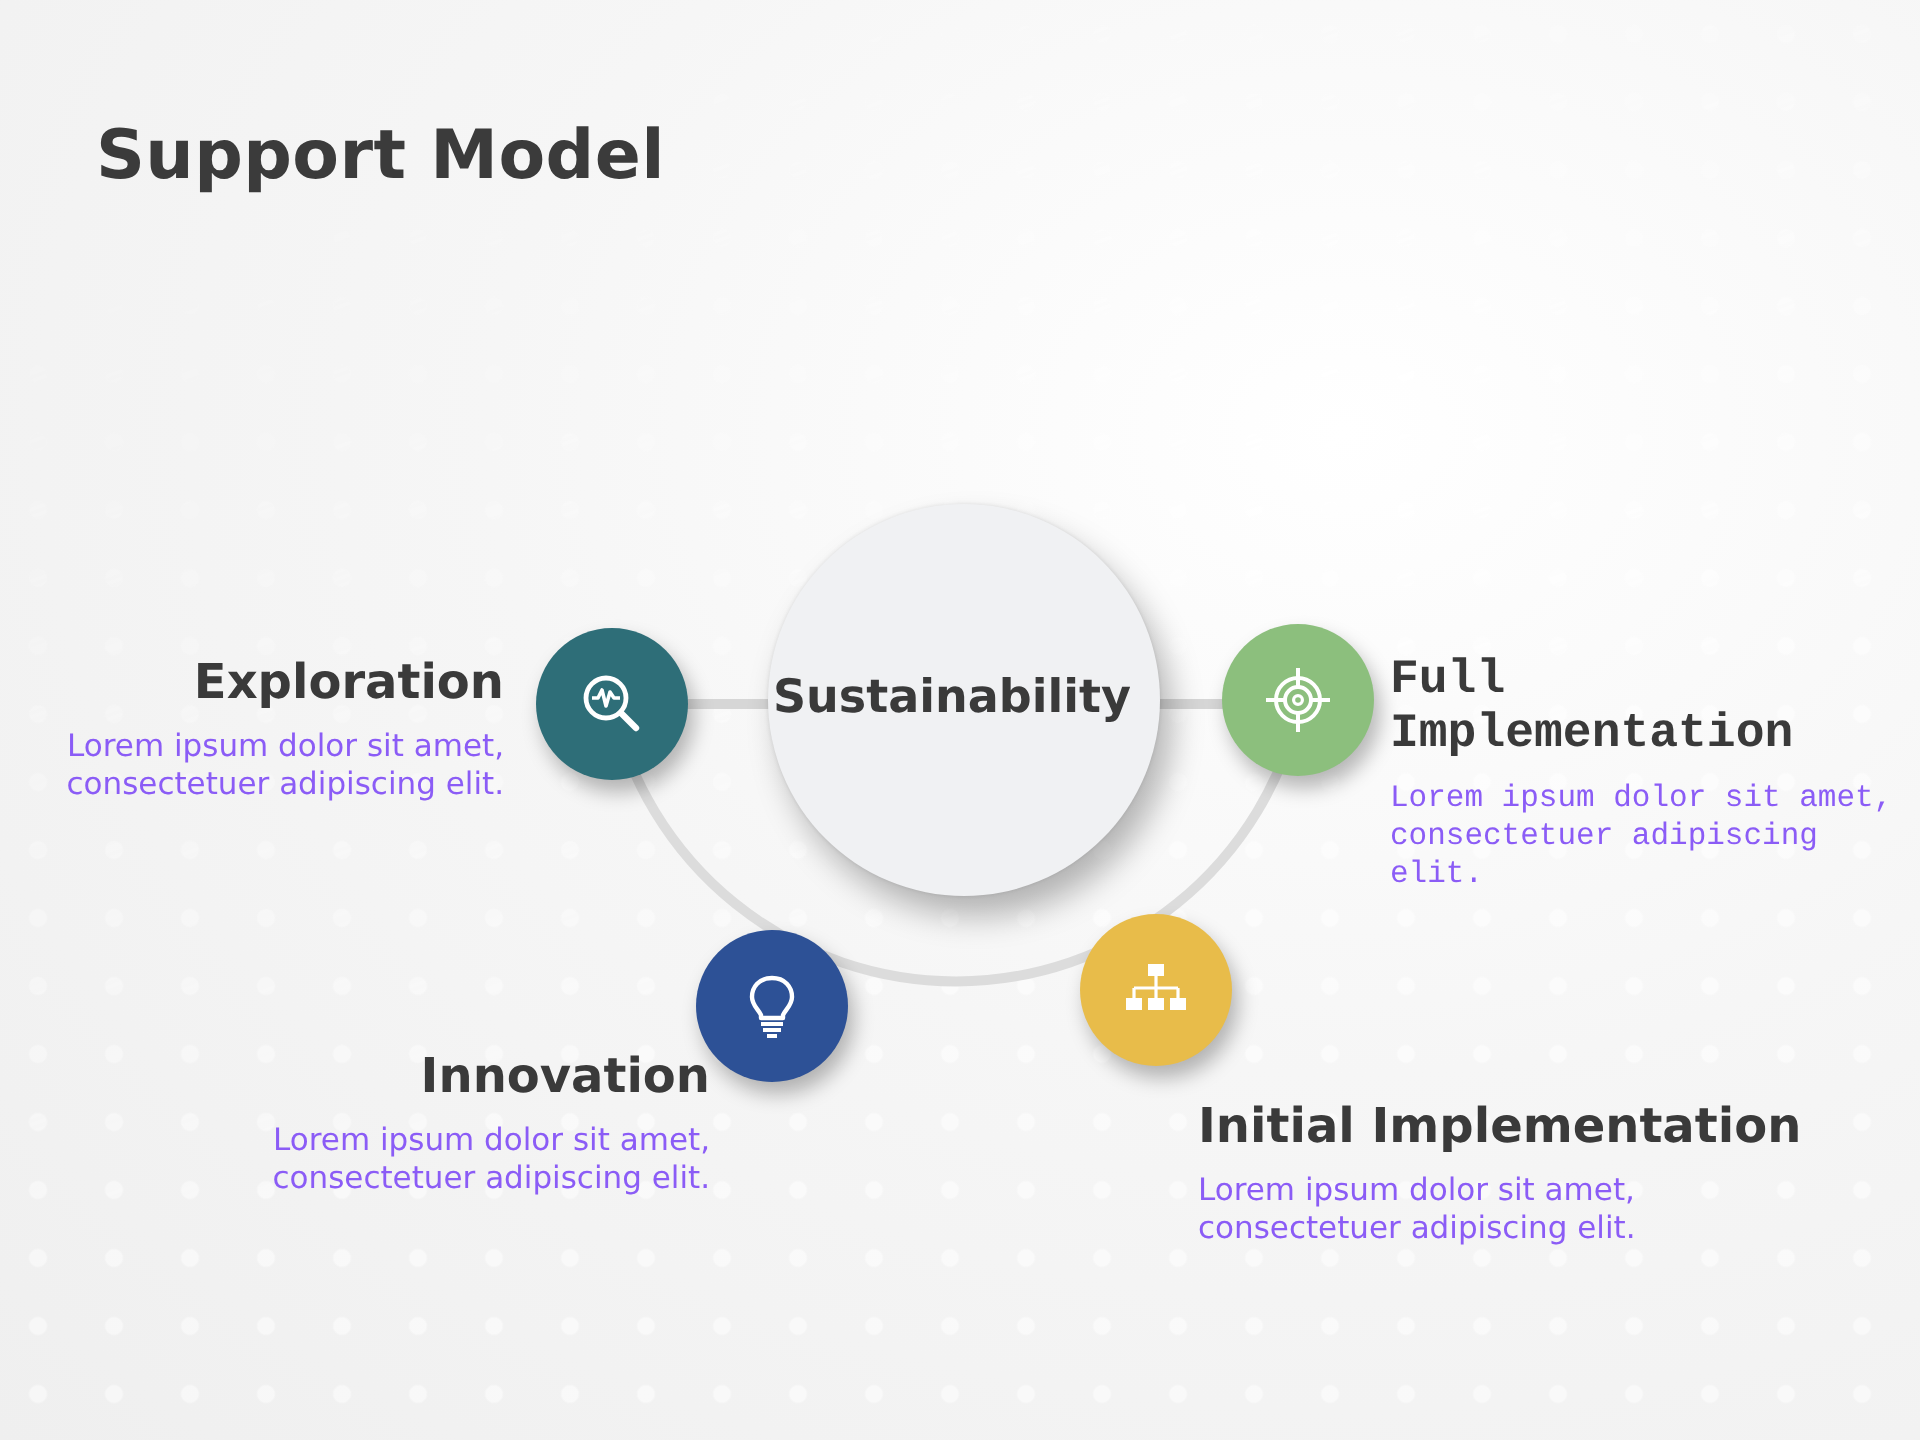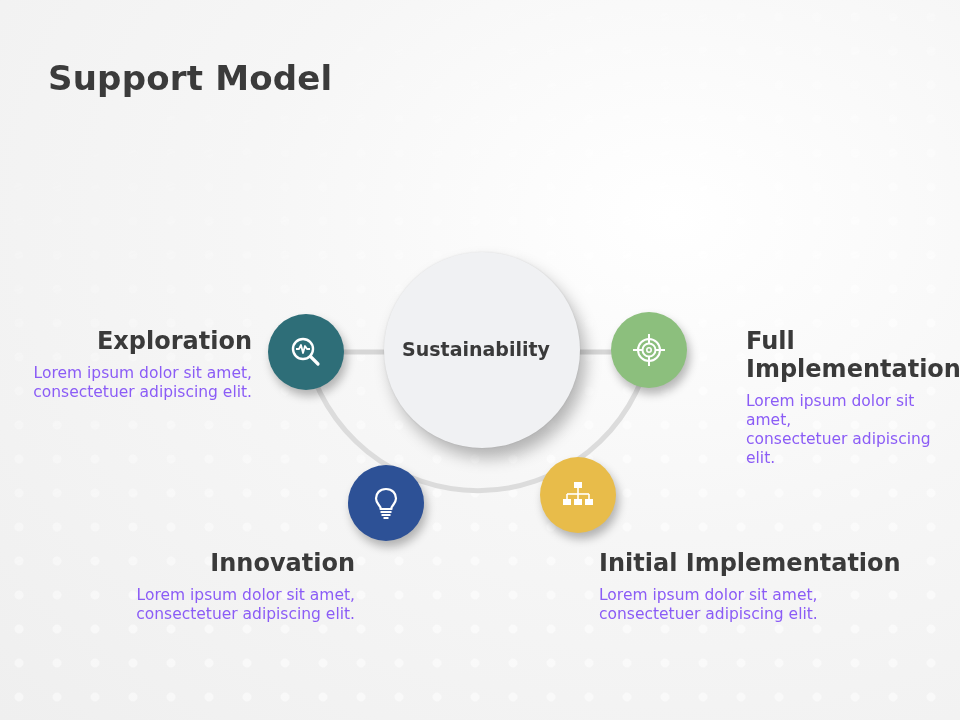--- a/index.html
+++ b/index.html
@@ -20,21 +20,21 @@
     position: absolute; left: 48px; top: 58px;
     font-size: 34px; font-weight: bold; color: #3b3b3b; letter-spacing: 0.2px;
   }
   svg.diagram { position: absolute; left: 0; top: 0; }
   .center-circle {
     position: absolute; left: 384px; top: 252px; width: 196px; height: 196px; border-radius: 50%;
     background: #f0f1f3;
     box-shadow: 6px 10px 16px rgba(0,0,0,0.28), 0 0 2px rgba(0,0,0,0.1);
     display: flex; align-items: center; justify-content: center;
   }
-  .center-label { font-size: 19px; font-weight: bold; color: #3a3a3a; margin-left: -12px; margin-top: -2px; text-align: center; }
+  .center-label { font-size: 23px; font-weight: bold; color: #3a3a3a; margin-left: -12px; margin-top: -2px; text-align: center; }
   .node {
     position: absolute; width: 76px; height: 76px; border-radius: 50%;
     box-shadow: 3px 6px 10px rgba(0,0,0,0.28);
     display: flex; align-items: center; justify-content: center;
   }
   .node svg { width: 40px; height: 40px; }
   .label-block { position: absolute; }
   .label-title { font-size: 24px; font-weight: bold; color: #3a3a3a; margin-bottom: 9px; }
   .label-desc { font-size: 15.5px; color: #8b5cf6; line-height: 19px; }
   .right-align { text-align: right; }
@@ -100,27 +100,27 @@
     <rect x="27" y="24" width="8" height="6" fill="#fff"></rect>
   </svg>
 </div>
 
 <div class="label-block right-align" style="right:708px; top:327px;">
   <div class="label-title">Exploration</div>
   <div class="label-desc">Lorem ipsum dolor sit amet,</div>
   <div class="label-desc">consectetuer adipiscing elit.</div>
 </div>
 
-<div class="label-block" style="left:746px; top:327px;">
+<div class="label-block" style="left:695px; top:327px;font-family:Liberation Mono, monospace;">
   <div class="label-title">Full Implementation</div>
   <div class="label-desc">Lorem ipsum dolor sit amet,</div>
   <div class="label-desc">consectetuer adipiscing elit.</div>
 </div>
 
-<div class="label-block right-align" style="right:605px; top:549px;">
+<div class="label-block right-align" style="right:605px; top:524px;">
   <div class="label-title">Innovation</div>
   <div class="label-desc">Lorem ipsum dolor sit amet,</div>
   <div class="label-desc">consectetuer adipiscing elit.</div>
 </div>
 
 <div class="label-block" style="left:599px; top:549px;">
   <div class="label-title">Initial Implementation</div>
   <div class="label-desc">Lorem ipsum dolor sit amet,</div>
   <div class="label-desc">consectetuer adipiscing elit.</div>
 </div>

